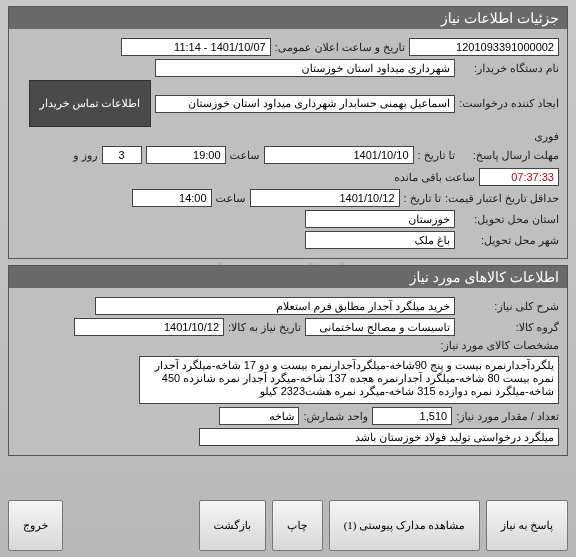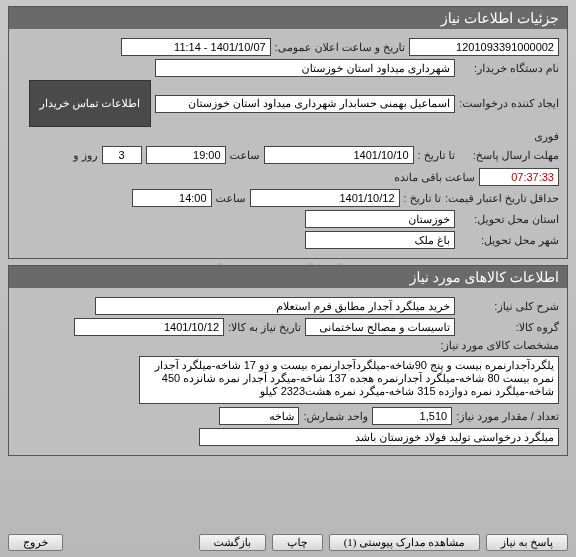--- a/index.html
+++ b/index.html
@@ -13,21 +13,21 @@
 .label { font-size: 11px; color: #222; white-space: nowrap; min-width: 100px; text-align: right; }
 .label-sm { font-size: 11px; color: #222; white-space: nowrap; }
 input.field, textarea.field { border: 1px solid #444; background: #fff; font-size: 11px; padding: 2px 4px; font-family: Tahoma, Arial; direction: rtl; }
 .field-long { width: 300px; }
 .field-mid { width: 150px; }
 .field-short { width: 80px; }
 .field-tiny { width: 40px; text-align: center; }
 .btn-dark { background: #4a4a4a; color: #fff; border: 1px solid #333; padding: 16px 10px; font-size: 11px; cursor: pointer; font-family: Tahoma; }
 textarea.field { resize: none; }
 .bottom-bar { position: fixed; bottom: 6px; right: 8px; left: 8px; display: flex; gap: 6px; justify-content: flex-start; z-index: 2; }
-.btn-action { background: linear-gradient(to bottom, #f5f5f5, #d8d8d8); border: 1px solid #777; padding: 1px 14px; font-size: 11px; cursor: pointer; font-family: Tahoma; border-radius: 2px; }
+.btn-action { background: linear-gradient(to bottom, #f5f5f5, #d8d8d8); border: 1px solid #777; padding: 18px 14px; font-size: 11px; cursor: pointer; font-family: Tahoma; border-radius: 2px; }
 .btn-exit { margin-right: auto; }
 </style>
 </head>
 <body>
 
 <div class="watermark">سامانه ستاد</div>
 <div class="subwatermark">۰۲۱-۸۸۳۴...۴۳</div>
 
 <div class="section">
   <div class="section-header">جزئیات اطلاعات نیاز</div>

